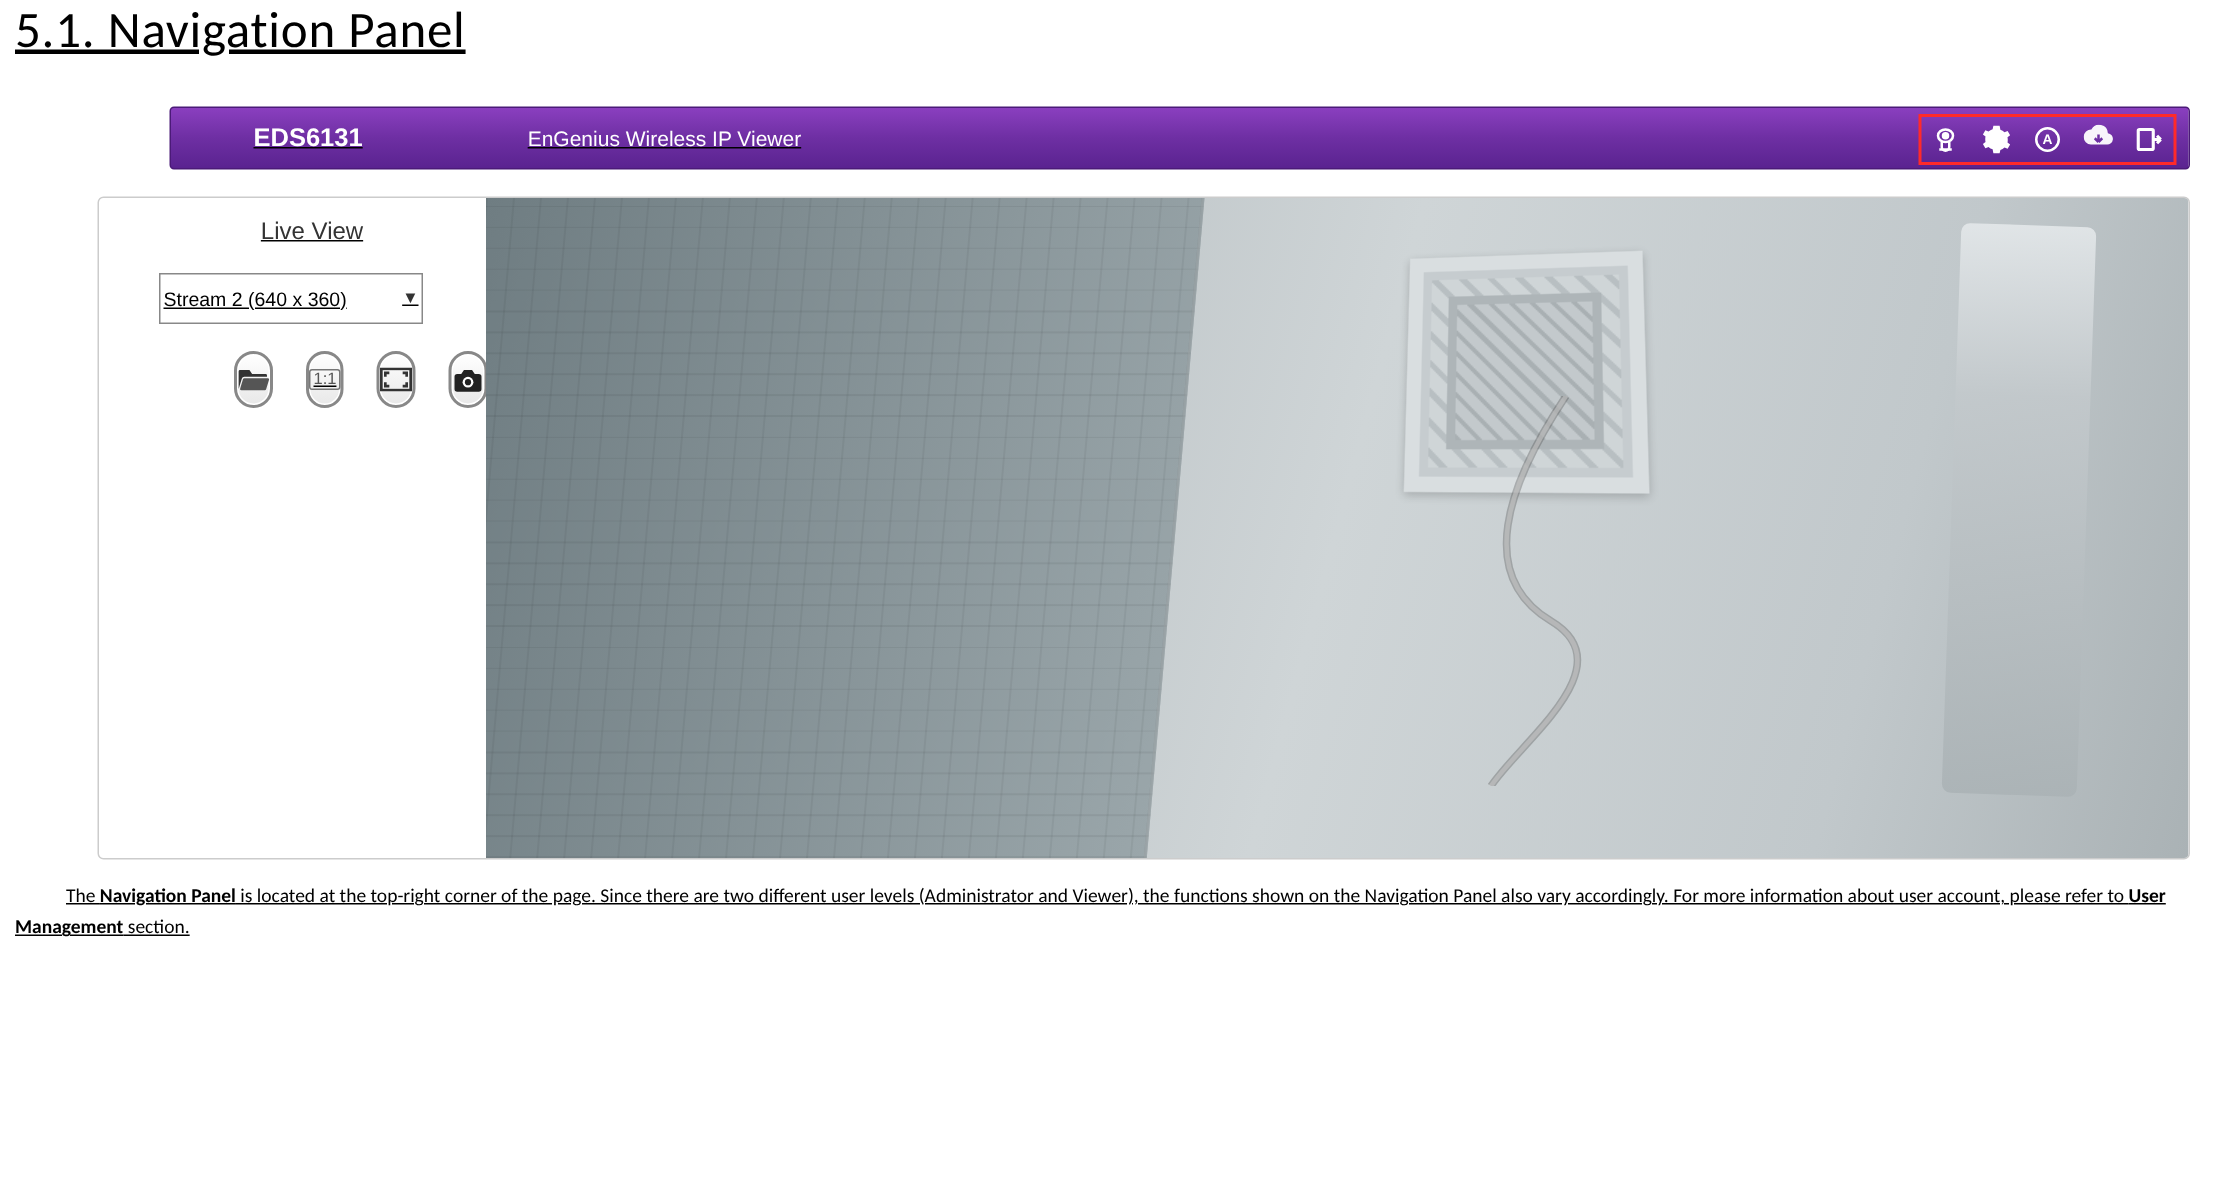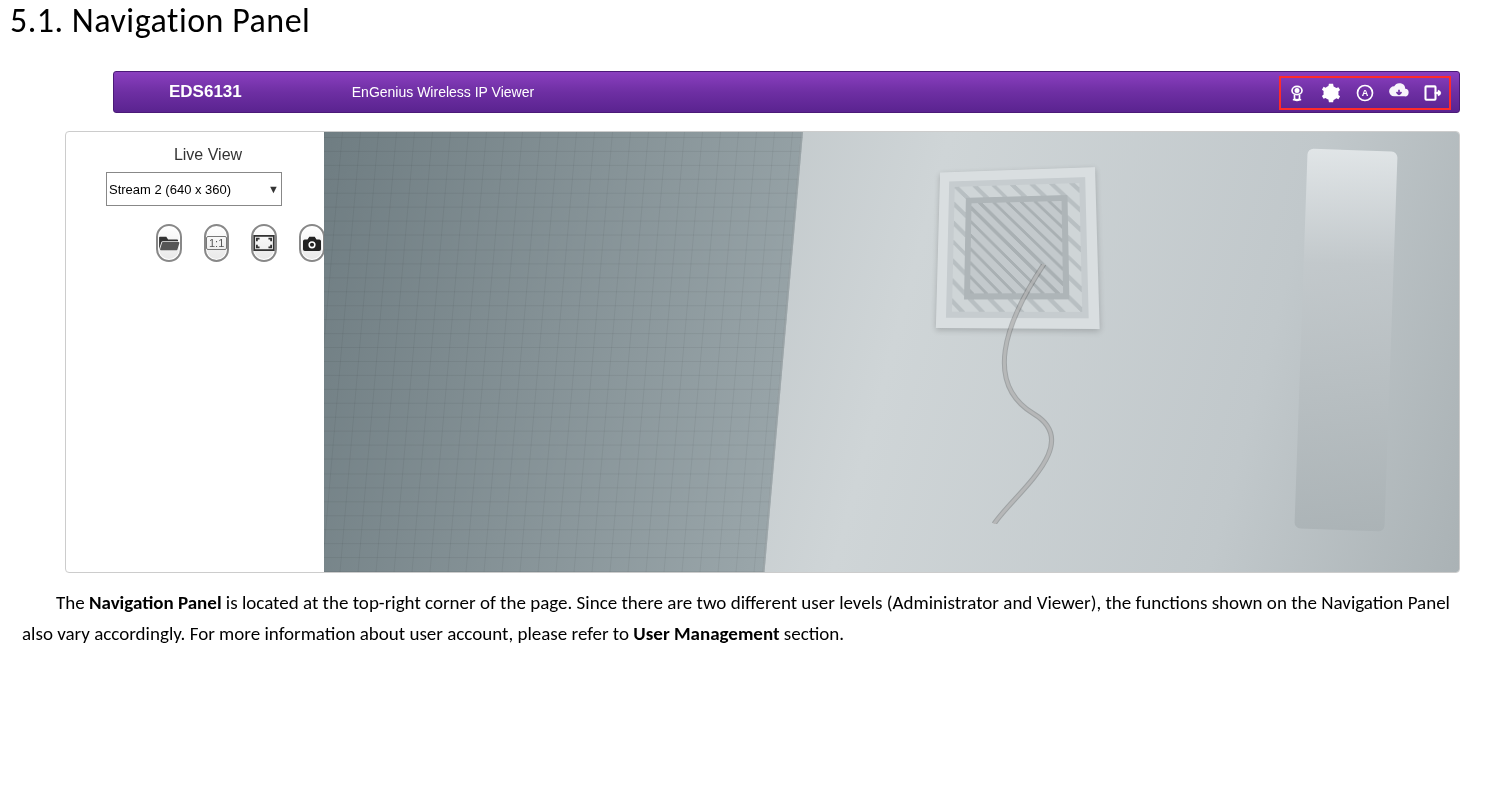--- a/index.html
+++ b/index.html
@@ -5,20 +5,21 @@
   body {
     margin: 0;
     padding: 0;
     font-family: Calibri, Arial, sans-serif;
     background: #fff;
     color: #000;
     width: 1493px;
   }
   .page {
     padding: 0 16px 20px 10px;
+    text-decoration: underline;
   }
   h2.section-heading {
     font-size: 34px;
     font-weight: 400;
     margin: 0 0 30px 0;
     letter-spacing: 0.5px;
   }
   .screenshot-frame {
     margin: 0 0 10px 55px;
     width: 1395px;
@@ -79,21 +80,21 @@
   .cam-left {
     width: 258px;
     padding: 14px 10px 0 40px;
     box-sizing: border-box;
   }
   .live-view-label {
     font-family: Arial, sans-serif;
     font-size: 16px;
     color: #333;
     text-align: center;
-    margin: 0 0 8px 22px;
+    margin: 0 0 18px 22px;
     width: 160px;
   }
   .stream-select {
     width: 176px;
     height: 34px;
     font-family: Arial, sans-serif;
     font-size: 13px;
     border: 1px solid #888;
     background: #fff;
     padding: 1px 2px;
@@ -183,23 +184,23 @@
     top: 4%;
     width: 90px; height: 380px;
     background: linear-gradient(to bottom,#e6eaec,#c3c9cc 30%,#aab2b5);
     border-radius: 6px;
     transform: rotate(2deg);
     opacity:0.85;
   }
 
   
   .body-text {
-    font-size: 19px;
+    font-size: 13px;
     line-height: 1.65;
-    margin: 14px 4px 0 12px;
+    margin: 14px 4px 0 0;
   }
   .body-text .indent { display:inline-block; width: 34px; }
 </style>
 </head>
 <body>
 
 <div class="page">
 
   <h2 class="section-heading">5.1.  Navigation Panel</h2>
 

